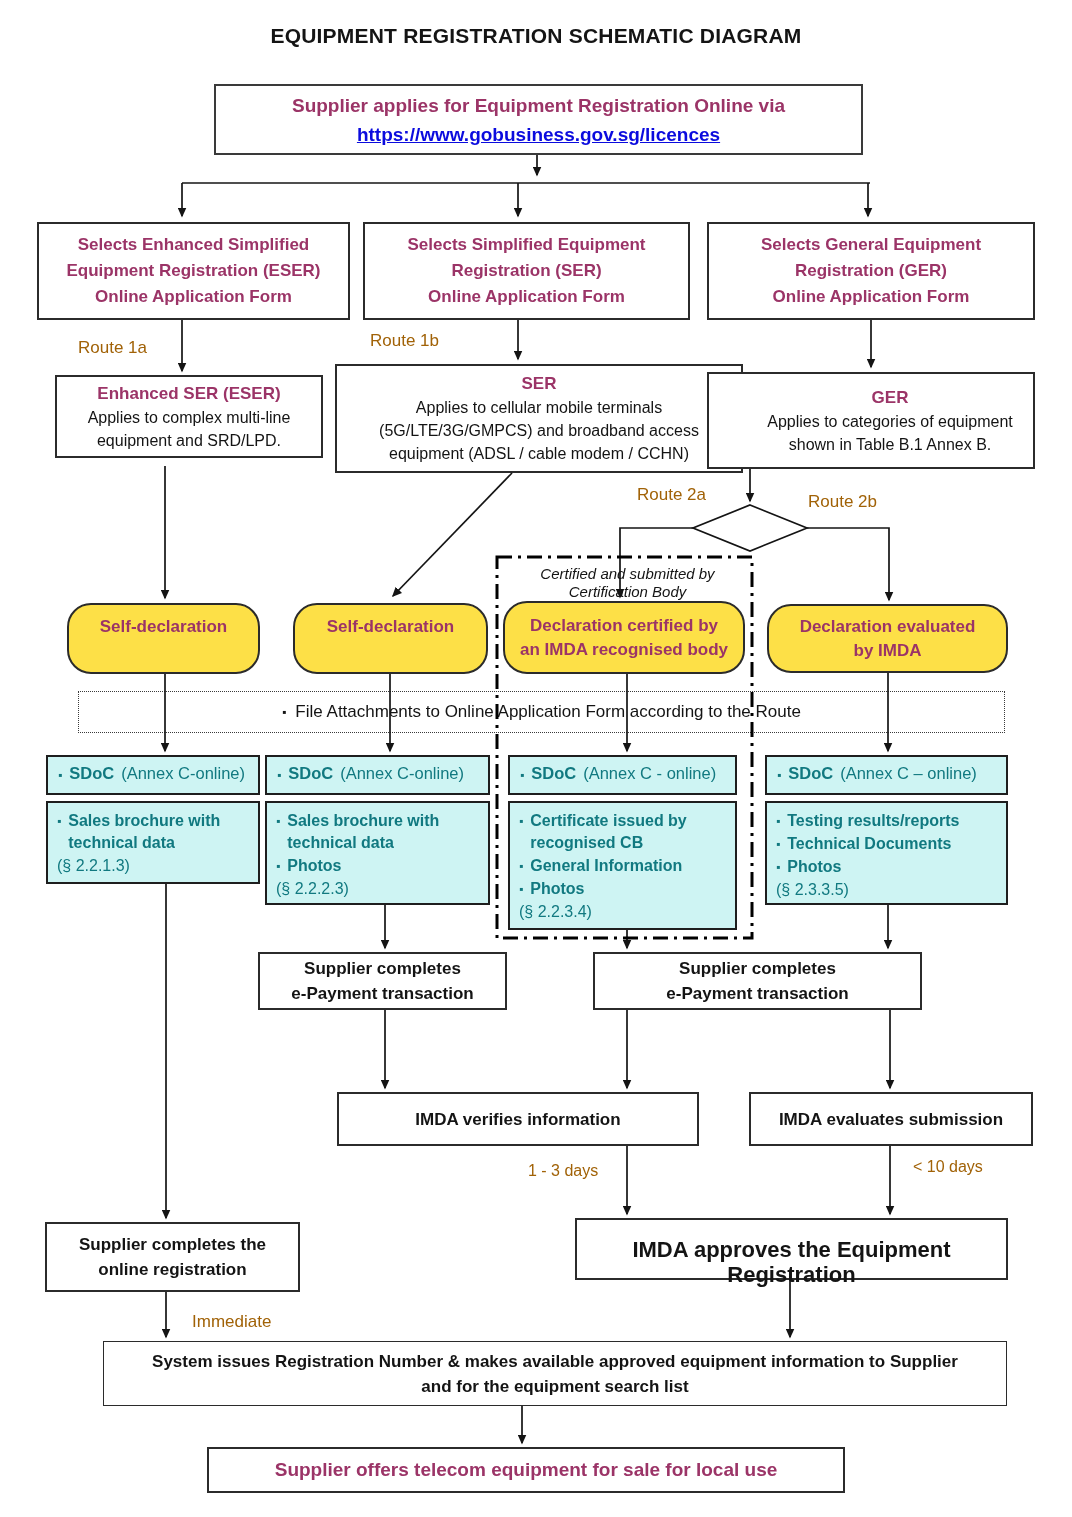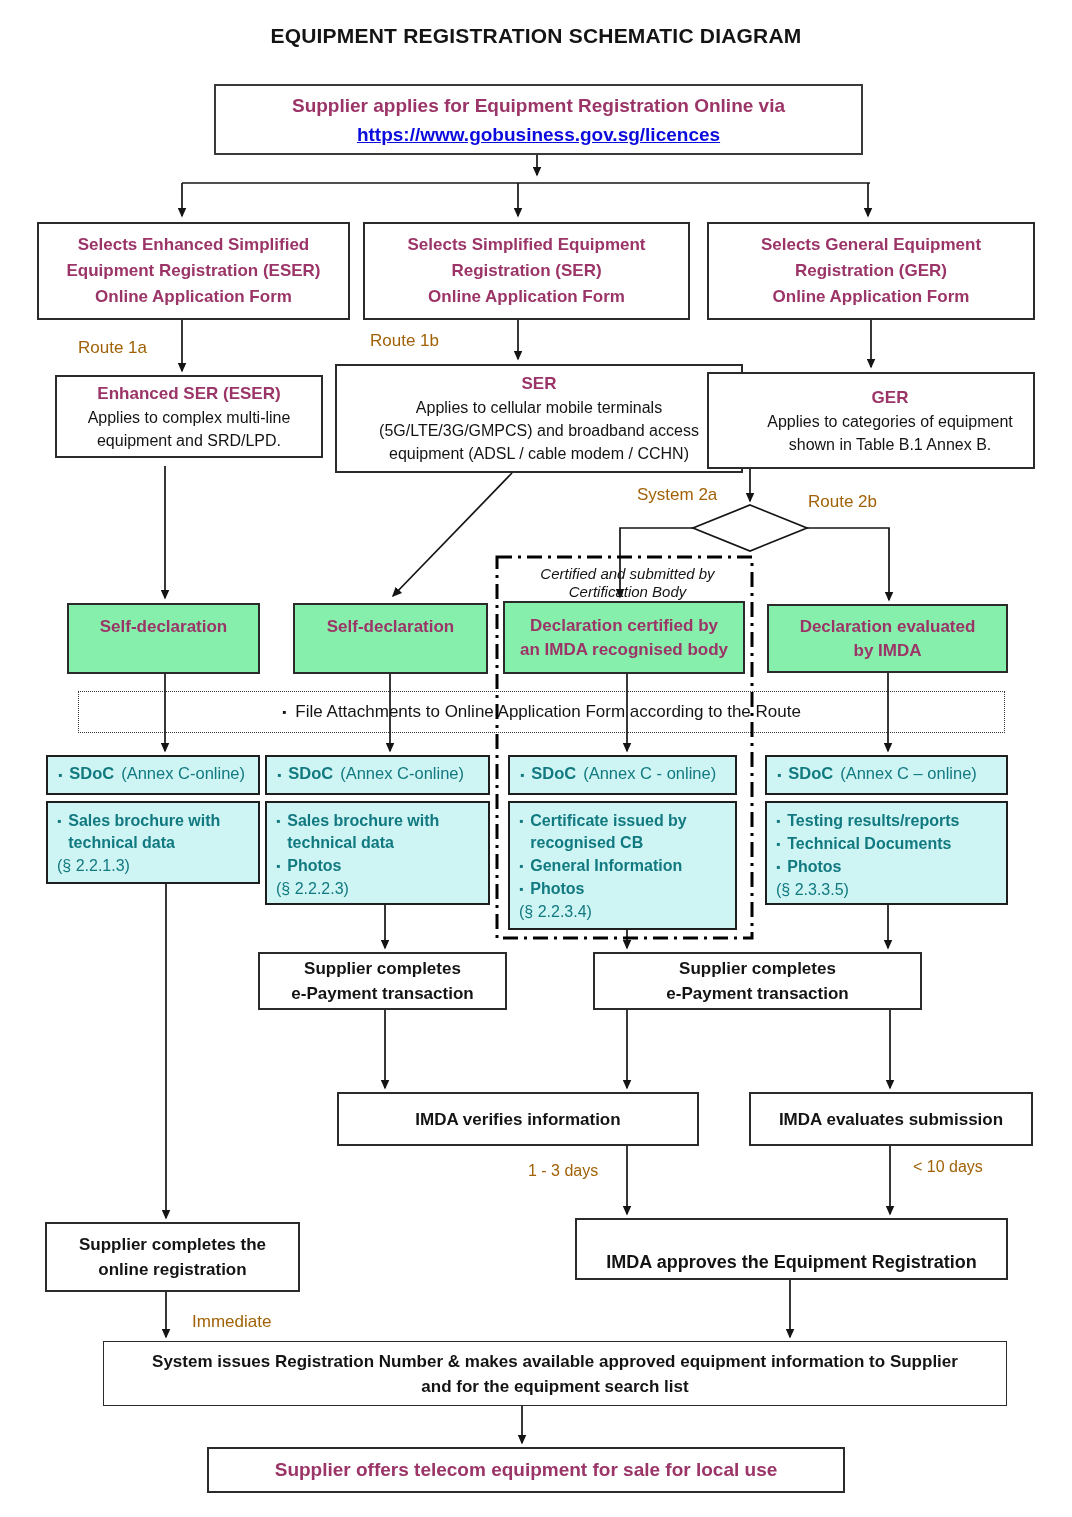--- a/index.html
+++ b/index.html
@@ -8,21 +8,21 @@
     font-family:"Liberation Sans",sans-serif;color:#141414;overflow:hidden;
   }
   .abs{position:absolute;}
   .bx{
     position:absolute;border:2px solid #2b2b2b;background:#fff;
     display:flex;flex-direction:column;align-items:center;justify-content:center;
     text-align:center;box-sizing:border-box;
   }
   .maroon{color:#9B3467;}
   .bold{font-weight:bold;}
-  .pink{background:#86efac;}
+  .pink{background:#fde047;border-radius:24px;}
   .pink.padtop{justify-content:flex-start;padding-top:10px;}
   .cyan{background:#CEF4F3;border-color:#1e1e1e;align-items:flex-start;text-align:left;}
   .teal{color:#117980;}
   .title{width:100%;text-align:center;font-size:21px;font-weight:bold;letter-spacing:.2px;}
   .label{position:absolute;font-size:17px;color:#a16207;white-space:nowrap;}
   .linktext{color:#0B0BDE;text-decoration:underline;font-weight:bold;}
   .sel-line{font-size:17px;font-weight:bold;line-height:26px;}
   .desc-title{font-size:17px;font-weight:bold;line-height:24px;}
   .desc-body{font-size:16px;line-height:23px;color:#141414;padding:0 6px;}
   .pink-line{font-size:17px;font-weight:bold;line-height:24px;}
@@ -62,21 +62,21 @@
     <div class="sel-line maroon">Online Application Form</div>
   </div>
   <div class="bx" style="left:707px;top:222px;width:328px;height:98px;">
     <div class="sel-line maroon">Selects General Equipment</div>
     <div class="sel-line maroon">Registration (GER)</div>
     <div class="sel-line maroon">Online Application Form</div>
   </div>
 
   <div class="label" style="left:78px;top:338px;">Route 1a</div>
   <div class="label" style="left:370px;top:331px;">Route 1b</div>
-  <div class="label" style="left:637px;top:485px;">System 2a</div>
+  <div class="label" style="left:637px;top:485px;">Route 2a</div>
   <div class="label" style="left:808px;top:492px;">Route 2b</div>
 
   <div class="bx" style="left:55px;top:375px;width:268px;height:83px;">
     <div class="desc-title maroon">Enhanced SER (ESER)</div>
     <div class="desc-body">Applies to complex multi-line equipment and  SRD/LPD.</div>
   </div>
   <div class="bx" style="left:335px;top:364px;width:408px;height:109px;">
     <div class="desc-title maroon">SER</div>
     <div class="desc-body">Applies to cellular mobile terminals (5G/LTE/3G/GMPCS) and broadband access equipment (ADSL / cable modem / CCHN)</div>
   </div>
@@ -197,21 +197,21 @@
   </div>
 
   <div class="label" style="left:528px;top:1162px;font-size:16px;">1 - 3 days</div>
   <div class="label" style="left:913px;top:1158px;font-size:16px;">&lt; 10 days</div>
 
   <div class="bx" style="left:45px;top:1222px;width:255px;height:70px;">
     <div class="proc">Supplier completes the</div>
     <div class="proc">online registration</div>
   </div>
   <div class="bx" style="left:575px;top:1218px;width:433px;height:62px;border-width:2.5px;">
-    <div class="proc" style="font-size:18px;margin-top:26px;">IMDA approves the Equipment Registration</div>
+    <div class="proc" style="font-size:22px;margin-top:26px;">IMDA approves the Equipment Registration</div>
   </div>
 
   <div class="label" style="left:192px;top:1312px;">Immediate</div>
 
   <div class="bx" style="left:103px;top:1341px;width:904px;height:65px;border-width:1.6px;">
     <div class="proc">System issues Registration Number &amp; makes available approved equipment information to Supplier</div>
     <div class="proc">and for the equipment search list</div>
   </div>
 
   <div class="bx" style="left:207px;top:1447px;width:638px;height:46px;">

